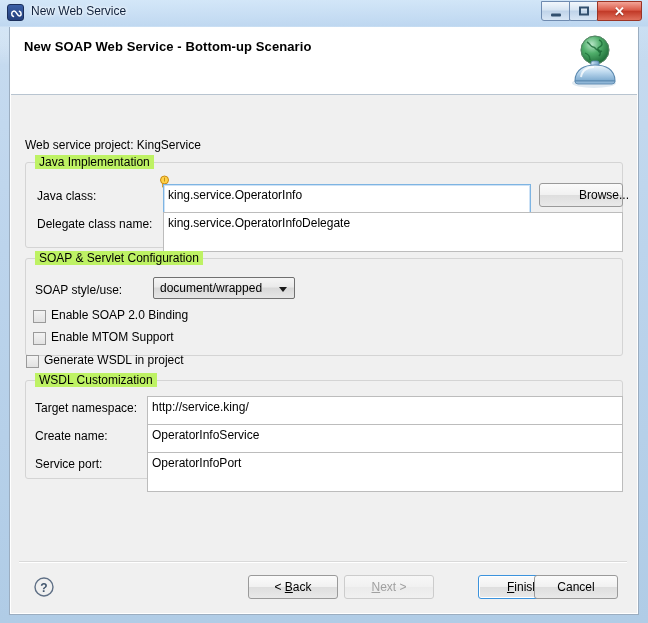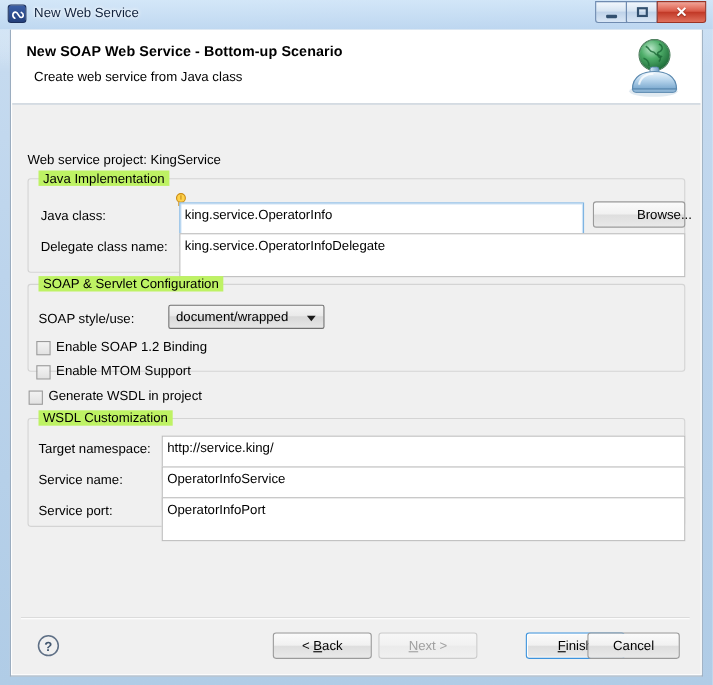--- a/index.html
+++ b/index.html
@@ -248,21 +248,20 @@
       <div class="win-btn close">
         <span class="glyph">✕</span>
       </div>
     </div>
   </div>
 
   <div class="client">
 
     <div class="wiz-header">
       <div class="wiz-title">New SOAP Web Service - Bottom-up Scenario</div>
-      <div class="wiz-sub">Create web service from Java class</div>
       <div class="wiz-icon">
         <svg width="62" height="60" viewBox="0 0 62 60">
           <defs>
             <radialGradient id="gl" cx="38%" cy="30%" r="72%">
               <stop offset="0%" stop-color="#b8e6c8"></stop>
               <stop offset="45%" stop-color="#4fae6a"></stop>
               <stop offset="100%" stop-color="#1d6b38"></stop>
             </radialGradient>
             <linearGradient id="base" x1="0" y1="0" x2="0" y2="1">
               <stop offset="0%" stop-color="#f2f8fd"></stop>
@@ -304,53 +303,53 @@
           <rect x="3.5" y="9" width="4" height="3" fill="#d8a32a" stroke="#c98a12" stroke-width="0.6"></rect>
           <path d="M5.5 2.5 v4" stroke="#b87d0c" stroke-width="0.8"></path>
         </svg>
       </div>
       <div class="tf focused" style="left:152px; top:89px; width:368px;">king.service.OperatorInfo</div>
       <div class="btn" style="left:528px; top:88px; width:84px;padding-left:39px;">Browse...</div>
 
       <div class="lbl" style="left:26px; top:122px;">Delegate class name:</div>
       <div class="tf" style="left:152px; top:117px; width:460px;">king.service.OperatorInfoDelegate</div>
 
-      <div class="group" style="left:14px; top:163px; width:598px; height:80px;">
+      <div class="group" style="left:14px; top:163px; width:598px; height:98px;">
         <div class="group-title">SOAP &amp; Servlet Configuration</div>
       </div>
 
       <div class="lbl" style="left:24px; top:188px;">SOAP style/use:</div>
       <div class="combo" style="left:142px; top:182px; width:142px;">
         <span>document/wrapped</span>
         <span class="arrow"></span>
       </div>
 
       <div class="cbwrap" style="left:22px; top:213px;">
         <span class="cb"></span>
-        <span class="cb-lbl">Enable SOAP 1.2 Binding</span>
+        <span class="cb-lbl">Enable SOAP 2.0 Binding</span>
       </div>
 
       <div class="cbwrap" style="left:22px; top:235px;">
         <span class="cb"></span>
         <span class="cb-lbl">Enable MTOM Support</span>
       </div>
 
       <div class="cbwrap" style="left:15px; top:258px;">
         <span class="cb"></span>
         <span class="cb-lbl">Generate WSDL in project</span>
       </div>
 
       <div class="group" style="left:14px; top:285px; width:598px; height:99px;text-align:center;">
         <div class="group-title">WSDL Customization</div>
       </div>
 
       <div class="lbl" style="left:24px; top:306px;">Target namespace:</div>
       <div class="tf" style="left:136px; top:301px; width:476px;">http://service.king/</div>
 
-      <div class="lbl" style="left:24px; top:334px;">Service name:</div>
+      <div class="lbl" style="left:24px; top:334px;">Create name:</div>
       <div class="tf" style="left:136px; top:329px; width:476px;">OperatorInfoService</div>
 
       <div class="lbl" style="left:24px; top:362px;">Service port:</div>
       <div class="tf" style="left:136px; top:357px; width:476px;">OperatorInfoPort</div>
     </div>
 
     <div class="sep" style="top:534px;"></div>
 
     <div class="help-btn" style="left:23px; top:549px;">
       <svg width="22" height="22" viewBox="0 0 22 22">

